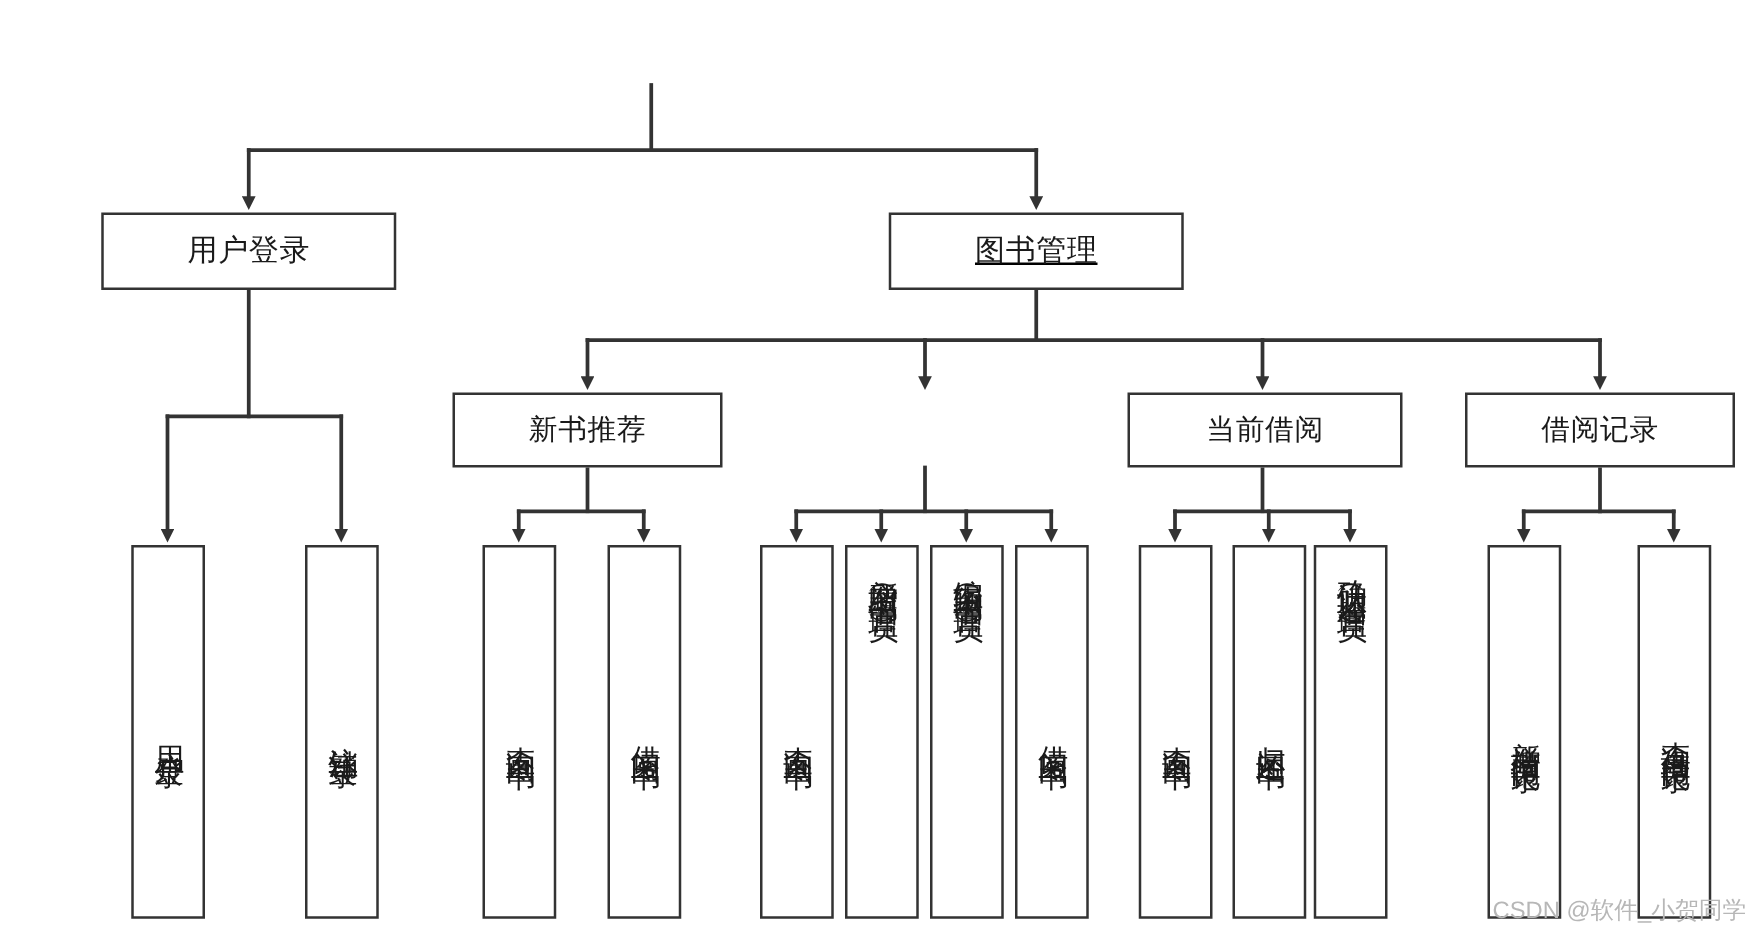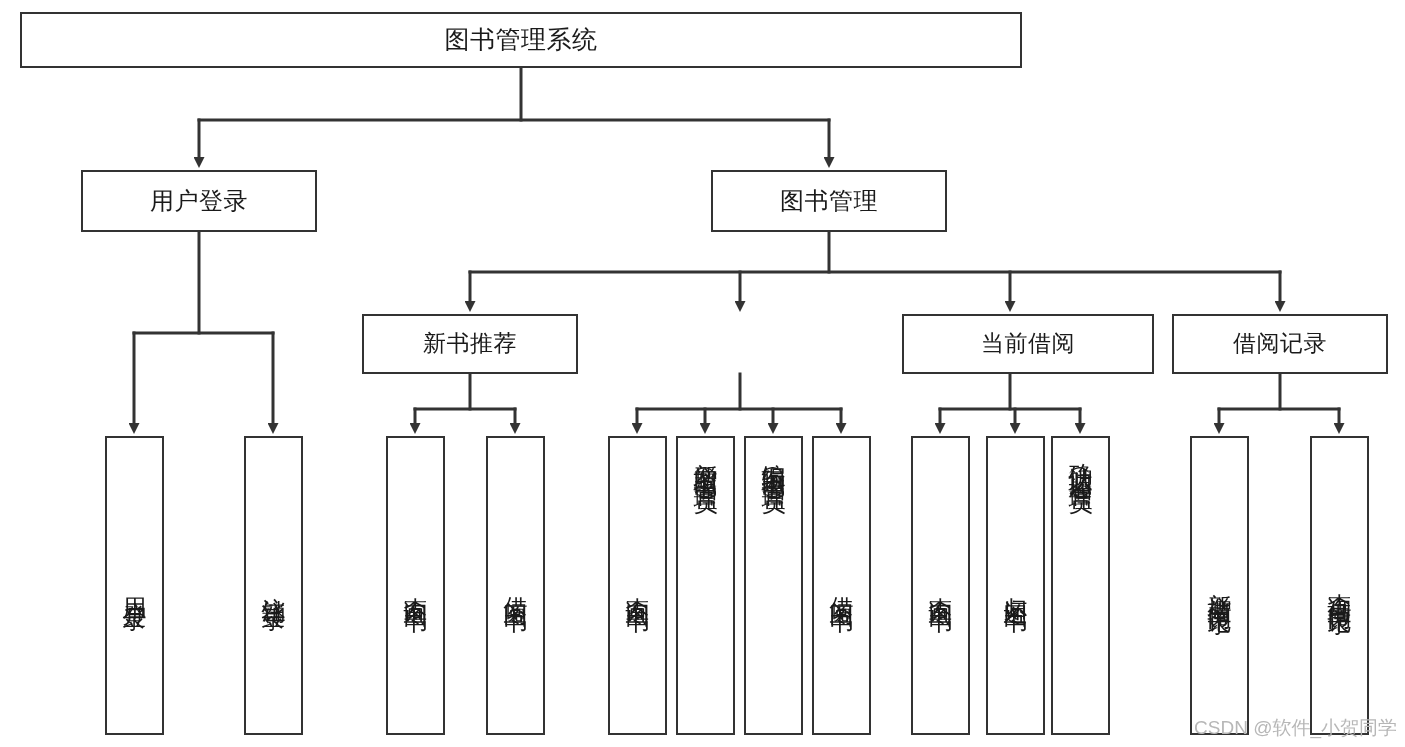--- a/index.html
+++ b/index.html
@@ -125,35 +125,32 @@
       <path d="M1080,409 L1080,424" marker-end="url(#arrow)"></path>
     </g>
     <g stroke="#333333" stroke-width="3" fill="none" stroke-linecap="square">
       <path d="M1280,374 L1280,409"></path>
       <path d="M1219,409 L1339,409"></path>
       <path d="M1219,409 L1219,424" marker-end="url(#arrow)"></path>
       <path d="M1339,409 L1339,424" marker-end="url(#arrow)"></path>
     </g>
   </svg>
 
-  <div class="node root" id="n-root" style="left: 20px; top: 12px; width: 1002px; height: 56px;">
-    <span class="label">图书管理系统</span>
-  </div>
 
   <div class="node lvl2" id="n-l2-0" style="left: 81px; top: 170px; width: 236px; height: 62px;">
     <span class="label">用户登录</span>
   </div>
-  <div class="node lvl2" id="n-l2-1" style="left: 711px; top: 170px; width: 236px; height: 62px;">
+  <div class="node lvl2" id="n-l2-1" style="left: 711px; top: 170px; width: 236px; height: 62px; text-decoration: underline;">
     <span class="label">图书管理</span>
   </div>
 
   <div class="node lvl3" id="n-l3-0" style="left: 362px; top: 314px; width: 216px; height: 60px;">
     <span class="label">新书推荐</span>
   </div>
-  <div class="node lvl3" id="n-l3-2" style="left: 902px; top: 314px; width: 252px; height: 60px;">
+  <div class="node lvl3" id="n-l3-2" style="left: 902px; top: 314px; width: 220px; height: 60px;">
     <span class="label">当前借阅</span>
   </div>
   <div class="node lvl3" id="n-l3-3" style="left: 1172px; top: 314px; width: 216px; height: 60px;">
     <span class="label">借阅记录</span>
   </div>
 
   <div class="node leaf centered" id="n-lf-0" style="left: 105px; top: 436px; width: 59px; height: 299px;">
     <span class="label">用户登录</span>
   </div>
   <div class="node leaf centered" id="n-lf-1" style="left: 244px; top: 436px; width: 59px; height: 299px;">

